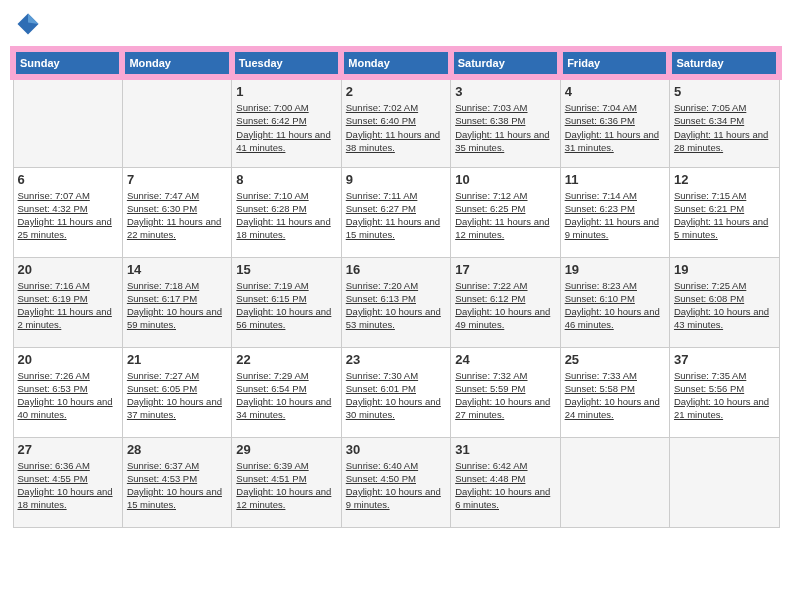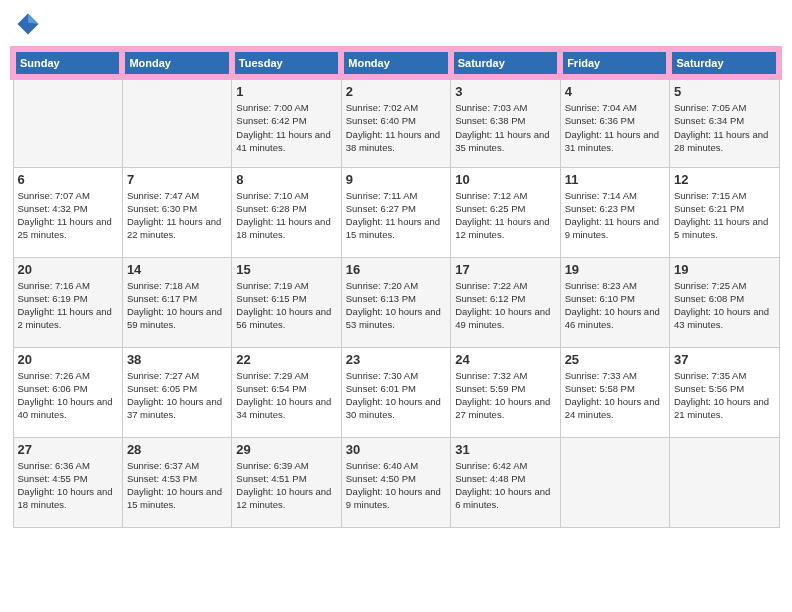--- a/index.html
+++ b/index.html
@@ -77,20 +77,21 @@
       font-size: 13px;
       font-weight: bold;
       color: #333;
       display: block;
       margin-bottom: 2px;
     }
     .day-info {
       color: #333;
       font-size: 9.5px;
       line-height: 1.4;
+      text-decoration: underline;
     }
   </style>
 </head>
 <body>
 
 <div class="header">
   <div class="logo">
     <svg class="logo-icon" viewBox="0 0 40 40">
       <polygon points="20,5 35,20 20,35 5,20" fill="#2e6db4"></polygon>
       <polygon points="20,5 35,20 20,18" fill="#5b9bd5"></polygon>
@@ -238,25 +239,25 @@
           <span class="day-number">19</span>
           <div class="day-info">Sunrise: 7:25 AM
 Sunset: 6:08 PM
 Daylight: 10 hours and 43 minutes.</div>
         </td>
       </tr>
       <tr>
         <td>
           <span class="day-number">20</span>
           <div class="day-info">Sunrise: 7:26 AM
-Sunset: 6:06 PM
+Sunset: 6:53 PM
 Daylight: 10 hours and 40 minutes.</div>
         </td>
         <td>
-          <span class="day-number">38</span>
+          <span class="day-number">21</span>
           <div class="day-info">Sunrise: 7:27 AM
 Sunset: 6:05 PM
 Daylight: 10 hours and 37 minutes.</div>
         </td>
         <td>
           <span class="day-number">22</span>
           <div class="day-info">Sunrise: 7:29 AM
 Sunset: 6:54 PM
 Daylight: 10 hours and 34 minutes.</div>
         </td>

